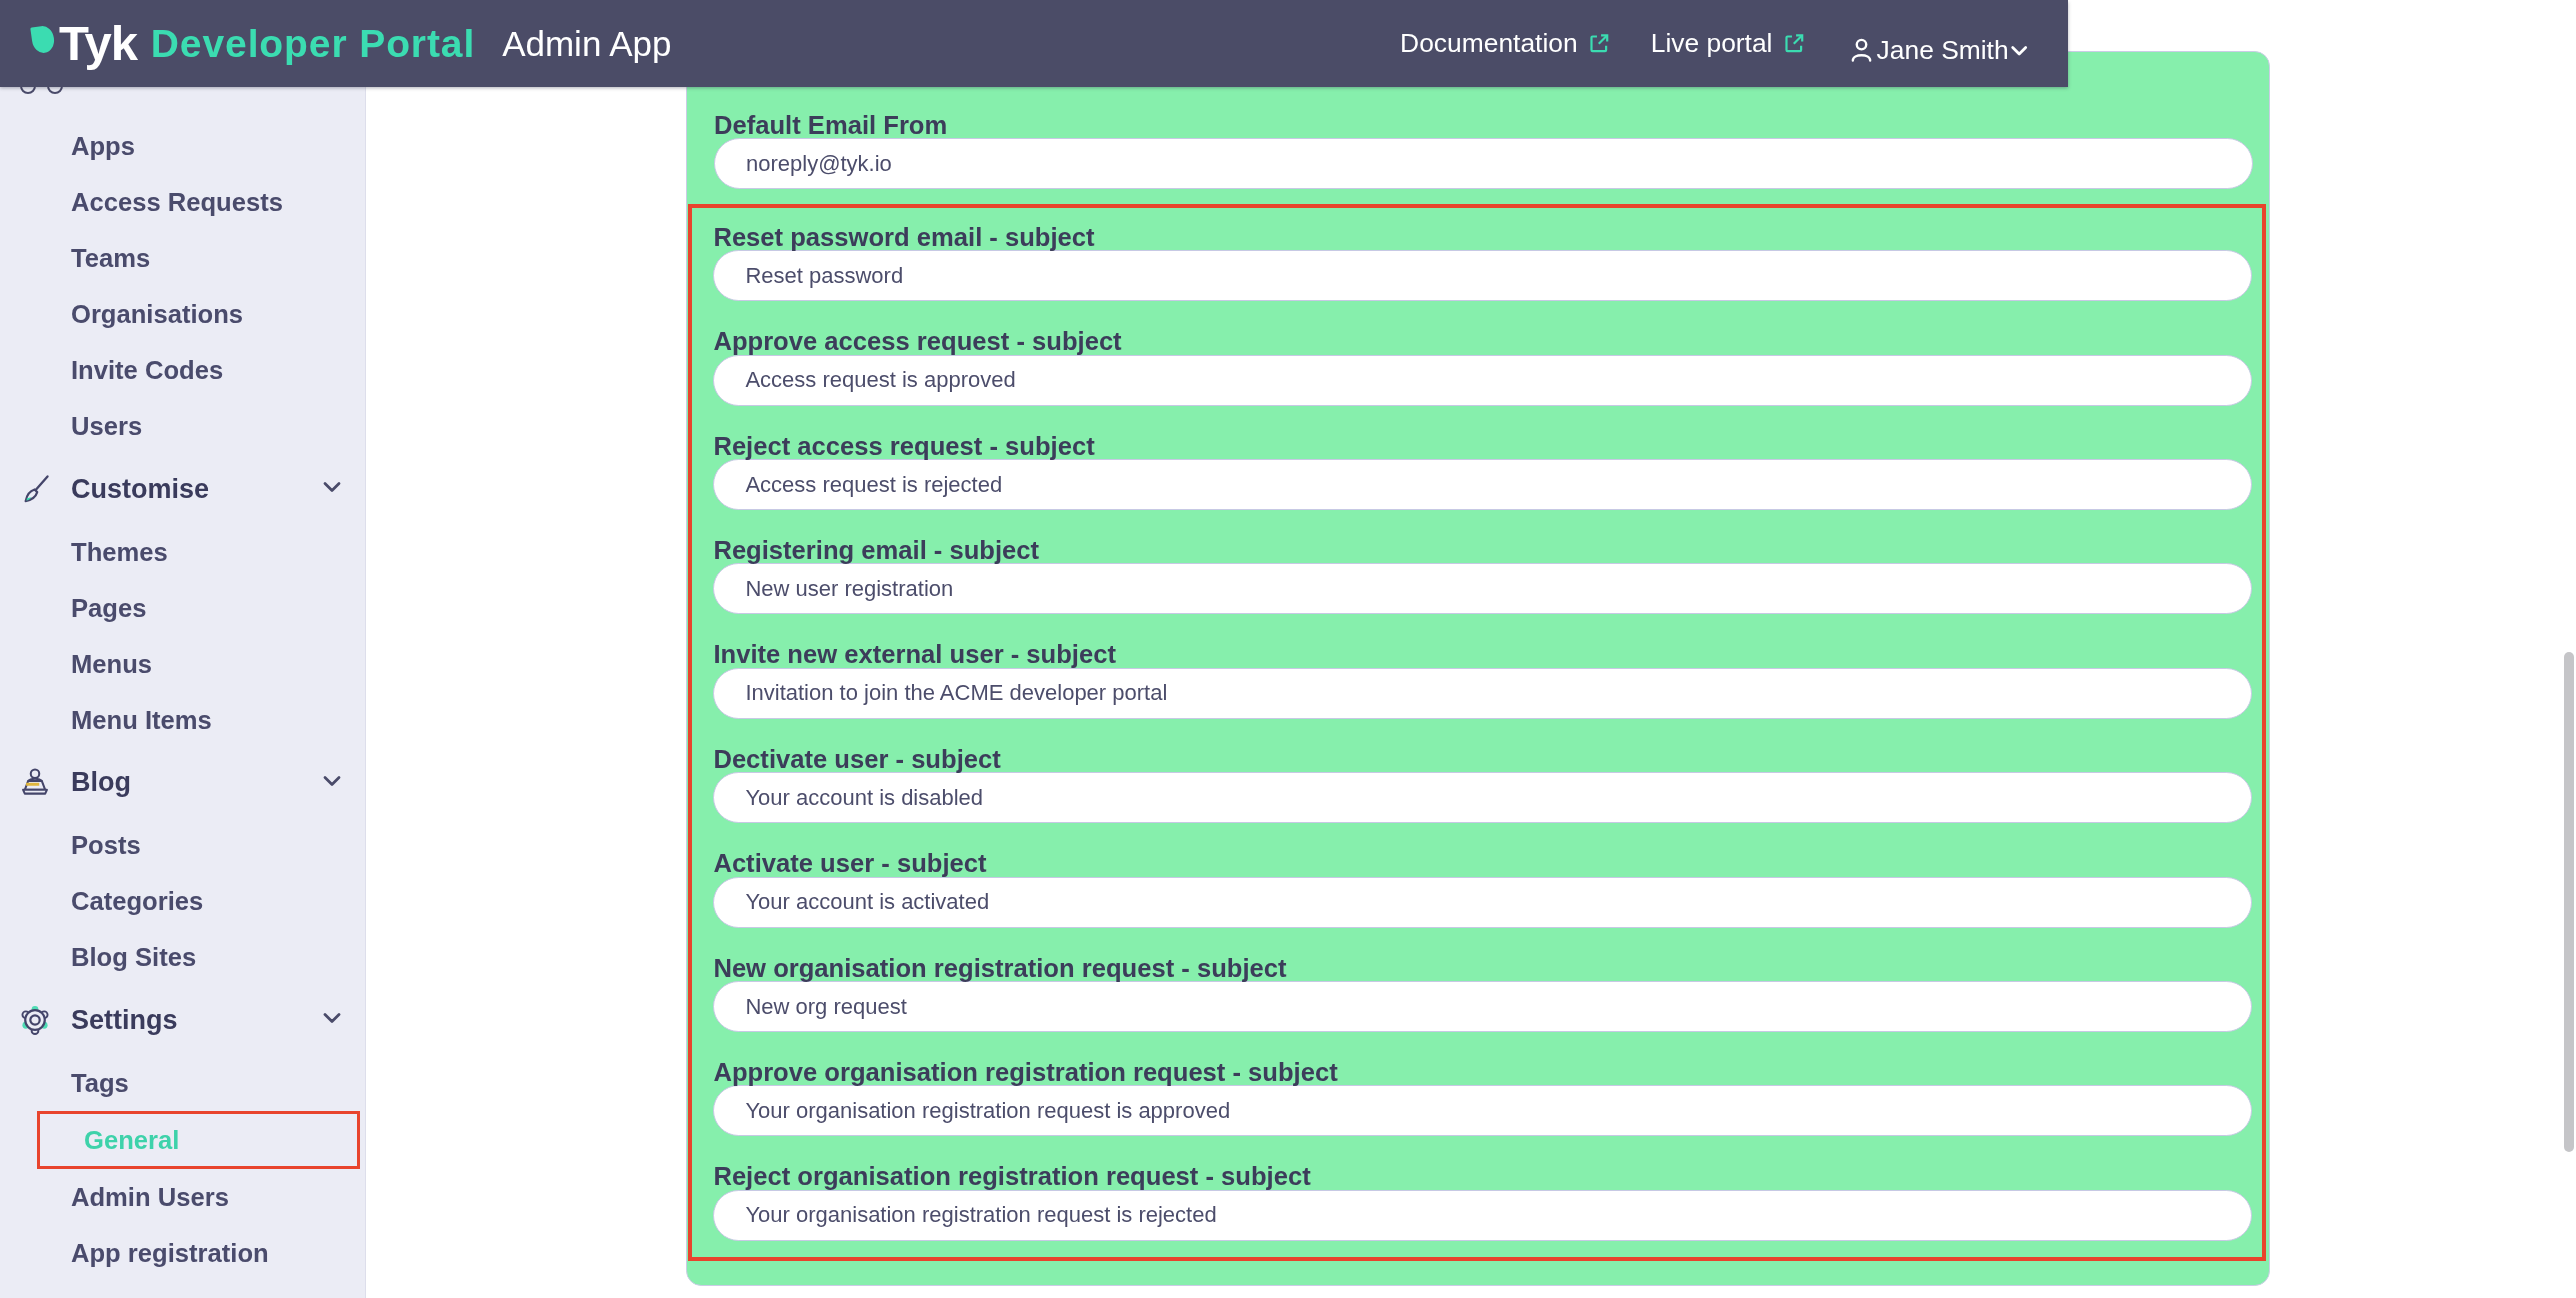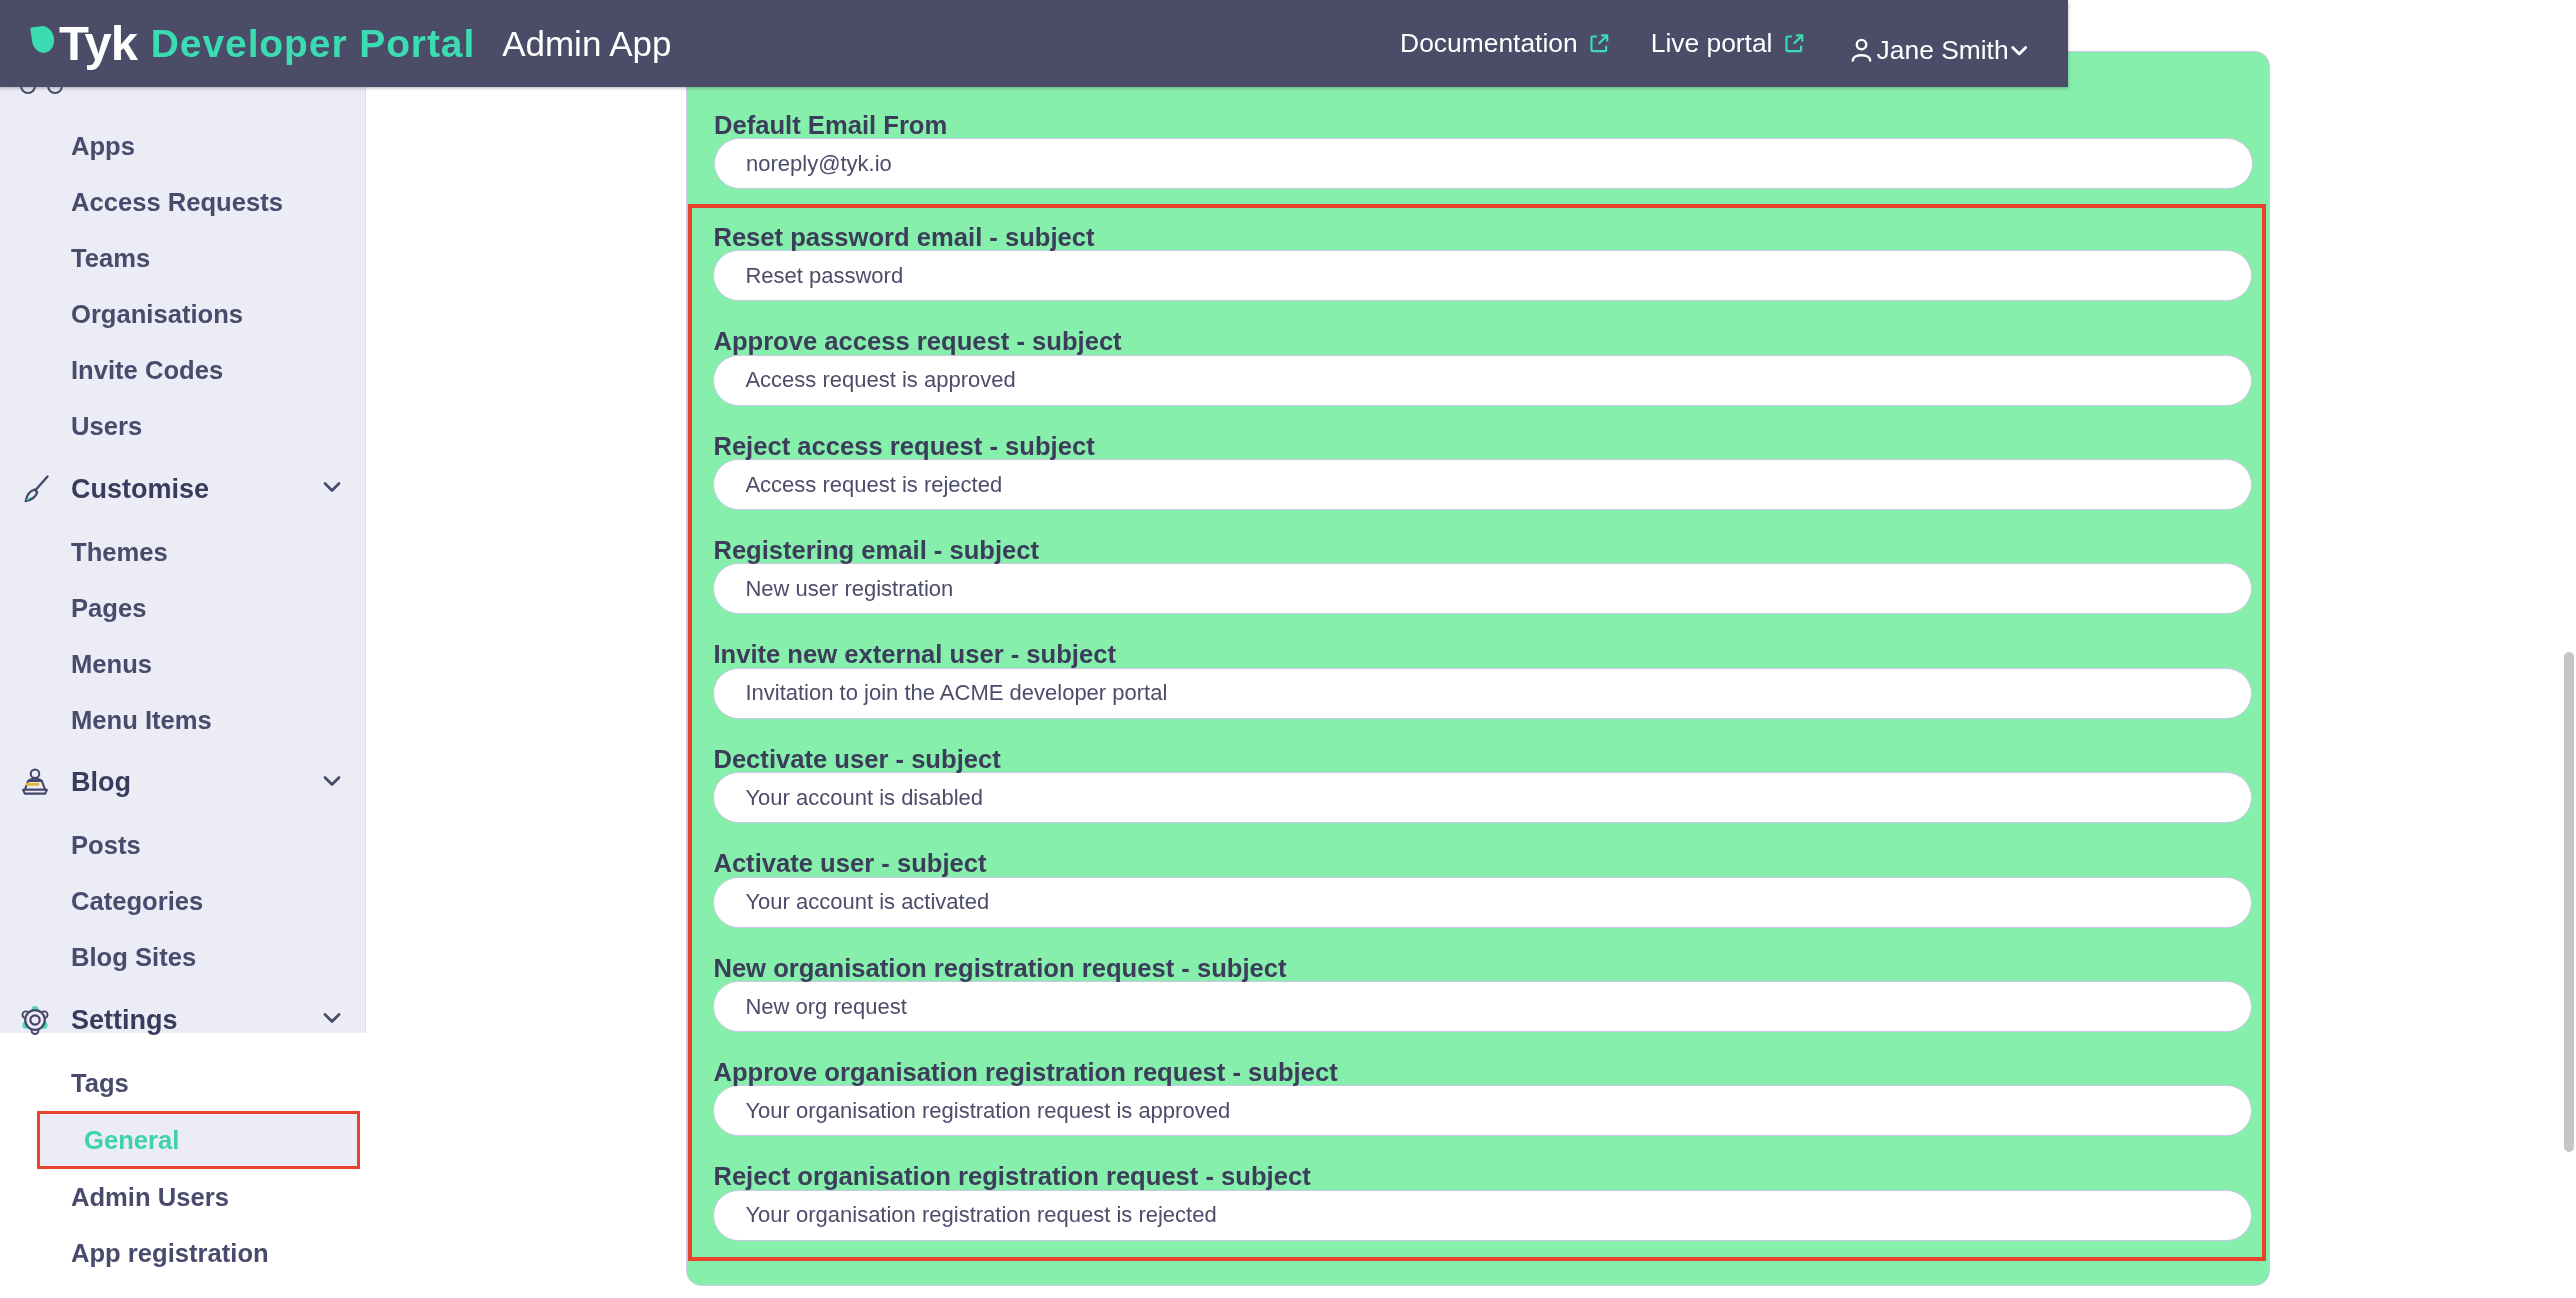--- a/index.html
+++ b/index.html
@@ -26,21 +26,21 @@
   .brand-tyk{font-size:49px;font-weight:700;color:#fff;letter-spacing:-0.9px;line-height:1;}
   .brand-product{color:#3BDCB1;font-size:39px;font-weight:700;margin-left:13.6px;letter-spacing:0.9px;line-height:1;}
   .brand-app{color:#fff;font-size:35px;font-weight:500;margin-left:27px;line-height:1;}
   .topbar-right{margin-left:auto;display:flex;align-items:center;gap:39px;}
   .tb-link{display:flex;align-items:center;gap:8.5px;color:#fff;font-size:26.4px;cursor:pointer;}
   .tb-user{display:flex;align-items:center;color:#fff;font-size:26.4px;cursor:pointer;margin-top:14px;}
   .tb-link svg,.tb-user svg{display:block;}
 
   
   .sidebar{
-    position:absolute;top:87px;left:0;width:366px;height:946px;
+    position:absolute;top:87px;left:0;width:366px;height:1211px;
     background:#EBECF5;border-right:1.7px solid #DDDEEB;
     box-sizing:border-box;padding-top:31.5px;z-index:1;
   }
   .peek{position:absolute;top:-9.4px;left:19.6px;display:flex;gap:10.2px;}
   .peek i{display:block;width:12.8px;height:12.8px;border:2.6px solid #4A4B6A;border-radius:50%;background:transparent;}
   .nav-row{
     position:relative;height:56px;display:flex;align-items:center;
     padding-left:71px;font-size:25.6px;font-weight:600;color:#4A4B6C;
     cursor:pointer;box-sizing:border-box;white-space:nowrap;
   }

